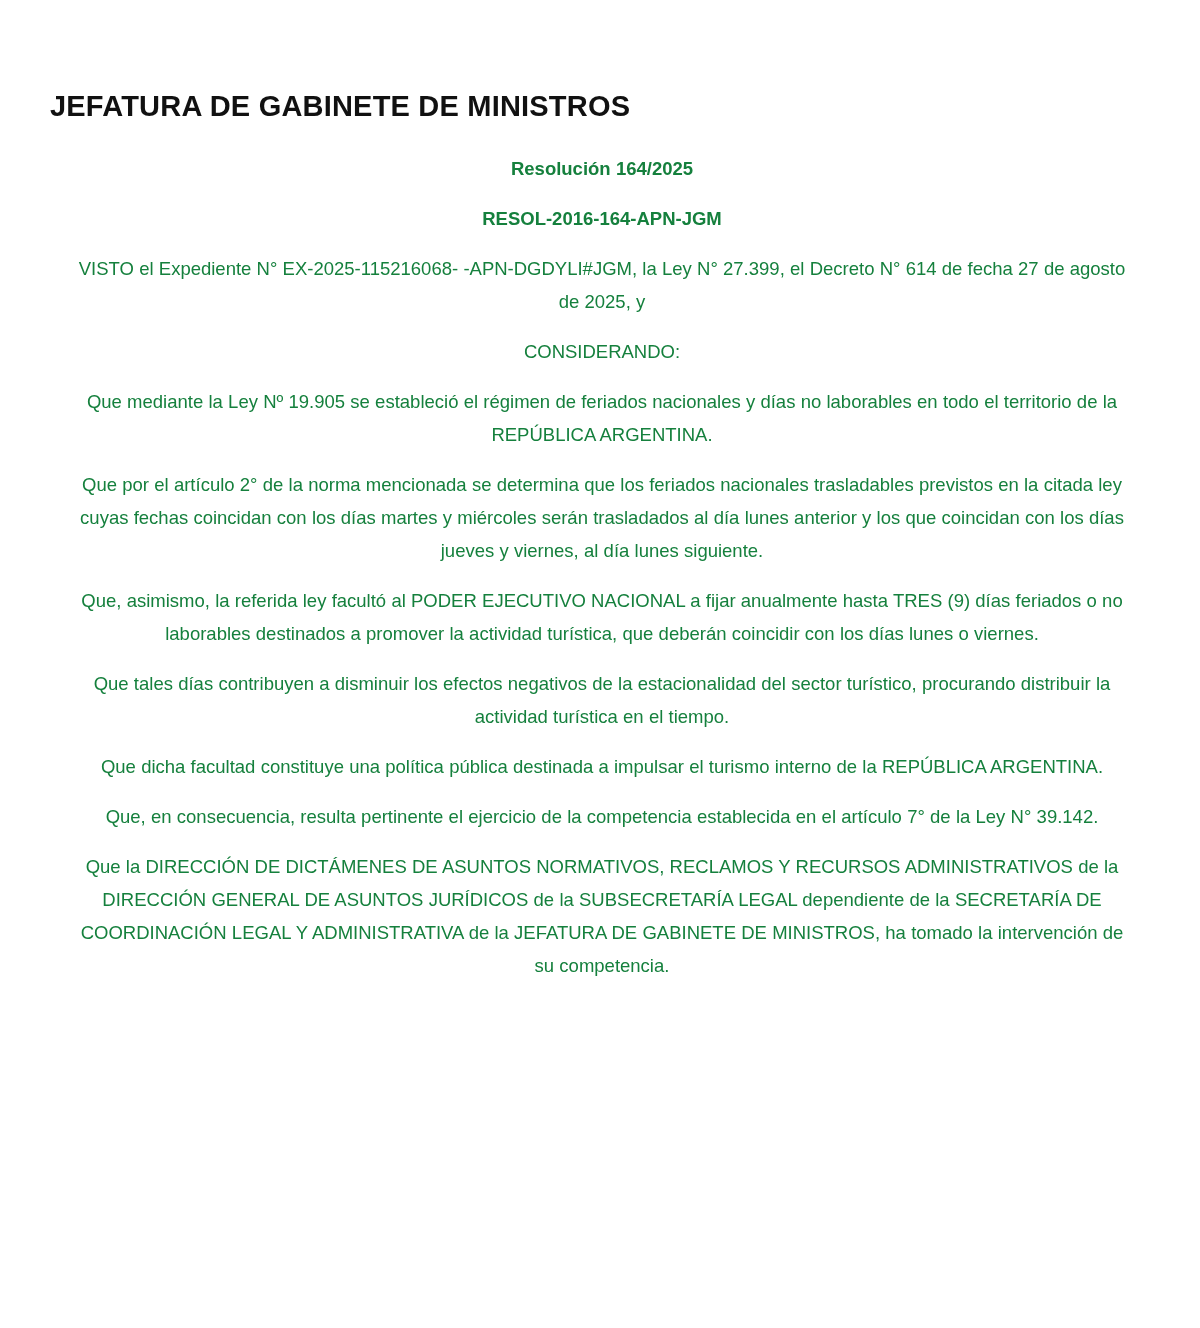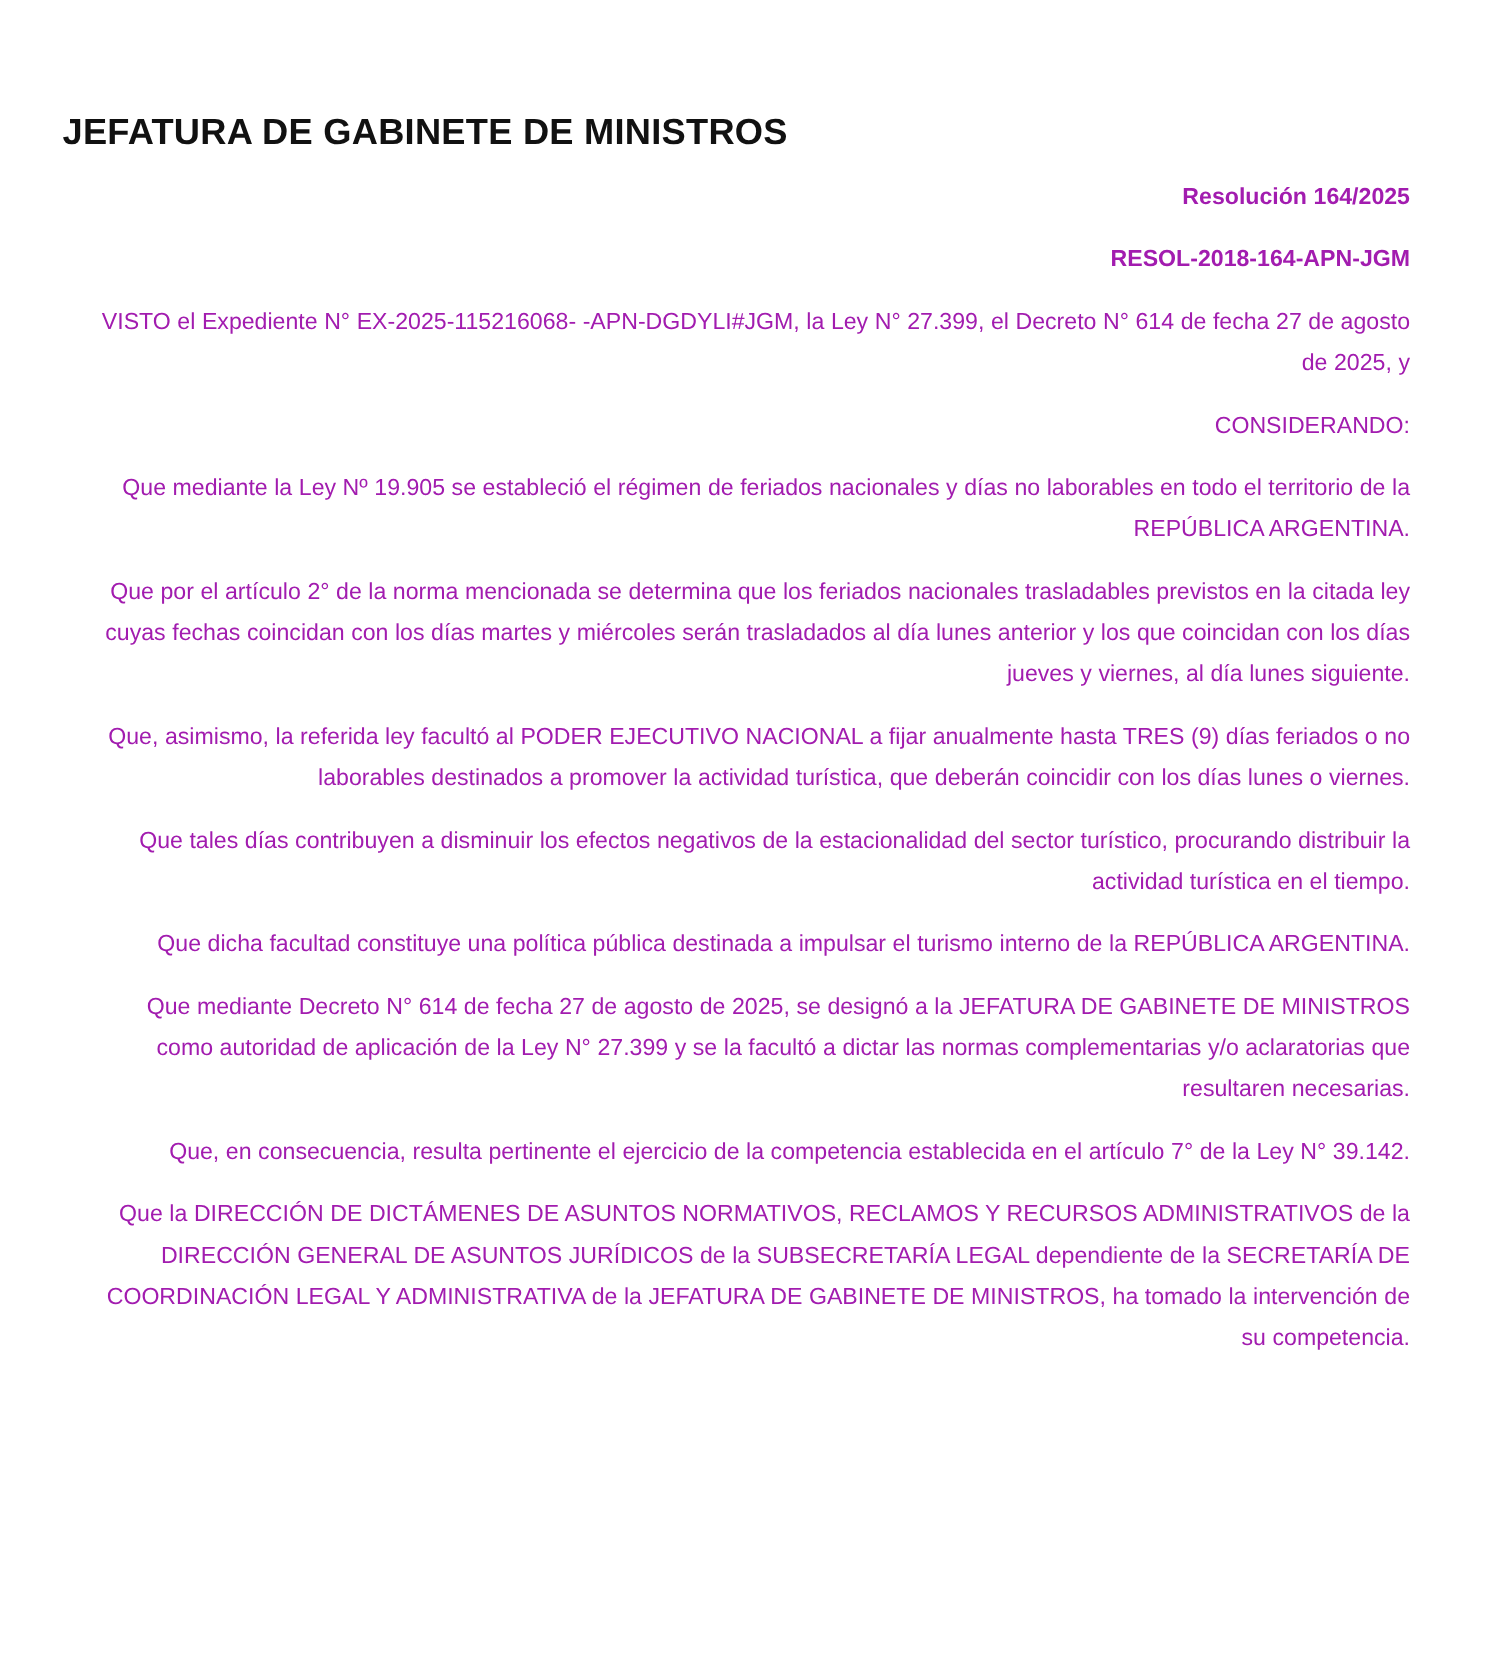--- a/index.html
+++ b/index.html
@@ -40,23 +40,23 @@
   .body-block {
     position: absolute;
     left: 76px;
     top: 140px;
     width: 1052px;
   }
 
   .para {
     font-size: 18.5px;
     line-height: 33px;
-    color: #a21caf;
-    margin: 0 0 17px 0;
-    text-align: right;
+    color: #15803d;
+    margin: 12px 0 17px 0;
+    text-align: center;
     word-spacing: 0.1px;
   }
 
   .para.bold {
     font-weight: bold;
   }
 
   
   .para + .para {
     margin-top: 0;
@@ -66,37 +66,36 @@
 <body>
 
 <div class="page">
 
   <h1 class="doc-title">JEFATURA DE GABINETE DE MINISTROS</h1>
 
   <div class="body-block">
 
     <p class="para bold">Resolución 164/2025</p>
 
-    <p class="para bold">RESOL-2018-164-APN-JGM</p>
+    <p class="para bold">RESOL-2016-164-APN-JGM</p>
 
 
     <p class="para">VISTO el Expediente N° EX-2025-115216068- -APN-DGDYLI#JGM, la Ley N° 27.399, el Decreto N° 614 de fecha 27 de agosto de 2025, y</p>
 
     <p class="para">CONSIDERANDO:</p>
 
     <p class="para">Que mediante la Ley Nº 19.905 se estableció el régimen de feriados nacionales y días no laborables en todo el territorio de la REPÚBLICA ARGENTINA.</p>
 
     <p class="para">Que por el artículo 2° de la norma mencionada se determina que los feriados nacionales trasladables previstos en la citada ley cuyas fechas coincidan con los días martes y miércoles serán trasladados al día lunes anterior y los que coincidan con los días jueves y viernes, al día lunes siguiente.</p>
 
     <p class="para">Que, asimismo, la referida ley facultó al PODER EJECUTIVO NACIONAL a fijar anualmente hasta TRES (9) días feriados o no laborables destinados a promover la actividad turística, que deberán coincidir con los días lunes o viernes.</p>
 
     <p class="para">Que tales días contribuyen a disminuir los efectos negativos de la estacionalidad del sector turístico, procurando distribuir la actividad turística en el tiempo.</p>
 
     <p class="para">Que dicha facultad constituye una política pública destinada a impulsar el turismo interno de la REPÚBLICA ARGENTINA.</p>
 
-    <p class="para">Que mediante Decreto N° 614 de fecha 27 de agosto de 2025, se designó a la JEFATURA DE GABINETE DE MINISTROS como autoridad de aplicación de la Ley N° 27.399 y se la facultó a dictar las normas complementarias y/o aclaratorias que resultaren necesarias.</p>
 
     <p class="para">Que, en consecuencia, resulta pertinente el ejercicio de la competencia establecida en el artículo 7° de la Ley N° 39.142.</p>
 
     <p class="para">Que la DIRECCIÓN DE DICTÁMENES DE ASUNTOS NORMATIVOS, RECLAMOS Y RECURSOS ADMINISTRATIVOS de la DIRECCIÓN GENERAL DE ASUNTOS JURÍDICOS de la SUBSECRETARÍA LEGAL dependiente de la SECRETARÍA DE COORDINACIÓN LEGAL Y ADMINISTRATIVA de la JEFATURA DE GABINETE DE MINISTROS, ha tomado la intervención de su competencia.</p>
 
   </div>
 </div>
 
 </body></html>

